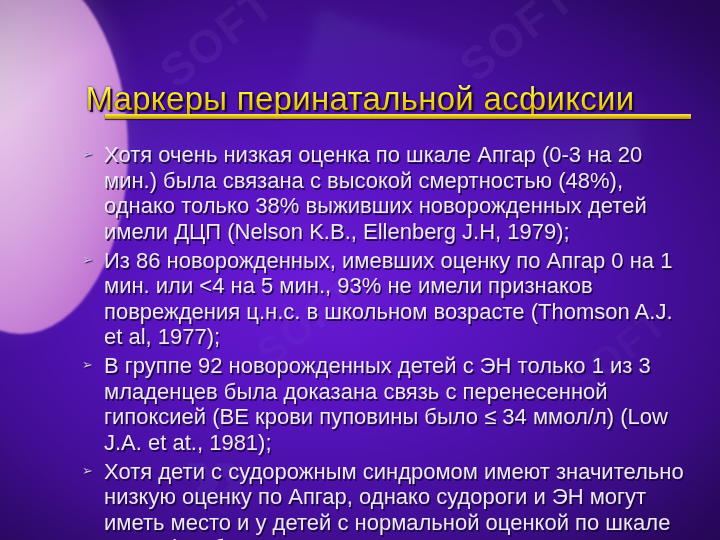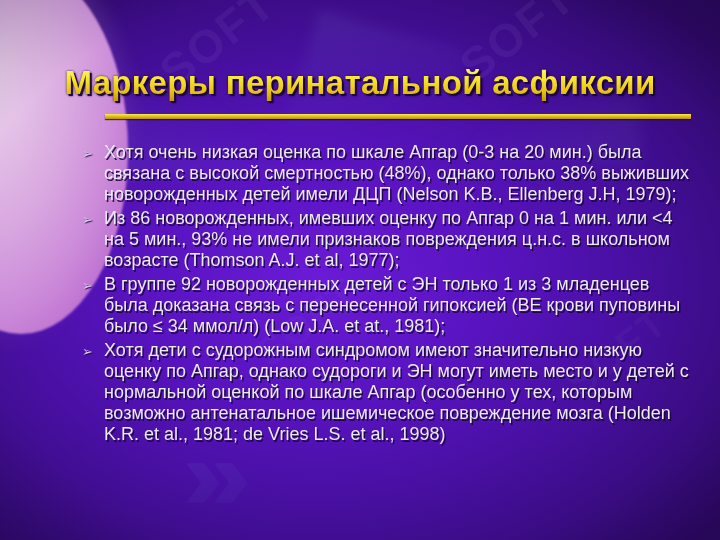--- a/index.html
+++ b/index.html
@@ -112,30 +112,31 @@
 
   
   .title-wrap {
     position: absolute;
     left: 0; right: 0; top: 66px;
     text-align: center;
   }
   .title {
     display: inline-block;
     font-size: 33px;
-    font-weight: 700;
+    font-weight: 400;
     line-height: 1.05;
     letter-spacing: 0.3px;
     color: #f5e733;
     background: linear-gradient(180deg, #fdf680 0%, #f7e52e 38%, #e8c411 72%, #c79a06 100%);
     -webkit-background-clip: text;
     background-clip: text;
     -webkit-text-fill-color: transparent;
     filter: drop-shadow(2px 2px 0px rgba(26,4,58,0.92))
             drop-shadow(0px 0px 1px rgba(26,4,58,0.8));
+    margin-top: 16px;
   }
   .title-rule {
     position: absolute;
     left: 105px; top: 114px;
     width: 586px; height: 5px;
     background: linear-gradient(180deg, #f6ea5c 0%, #e3c419 45%, #b8900a 100%);
     box-shadow: 0 1px 1px rgba(22,3,50,0.75);
   }
 
   
@@ -153,21 +154,21 @@
     flex: 0 0 auto;
     width: 22px;
     padding-top: 5px;
     color: #d9c6ef;
     font-size: 13px;
     line-height: 1;
     text-shadow: 1px 1px 1px rgba(26,4,58,0.85);
   }
   .bullet-text {
     flex: 1 1 auto;
-    font-size: 18px;
+    font-size: 22px;
     line-height: 1.165;
     color: #ece9f7;
     text-shadow: 1.5px 1.5px 0.5px rgba(24,4,56,0.85);
     text-align: left;
   }
 </style>
 </head>
 <body>
 
 <div class="slide">

